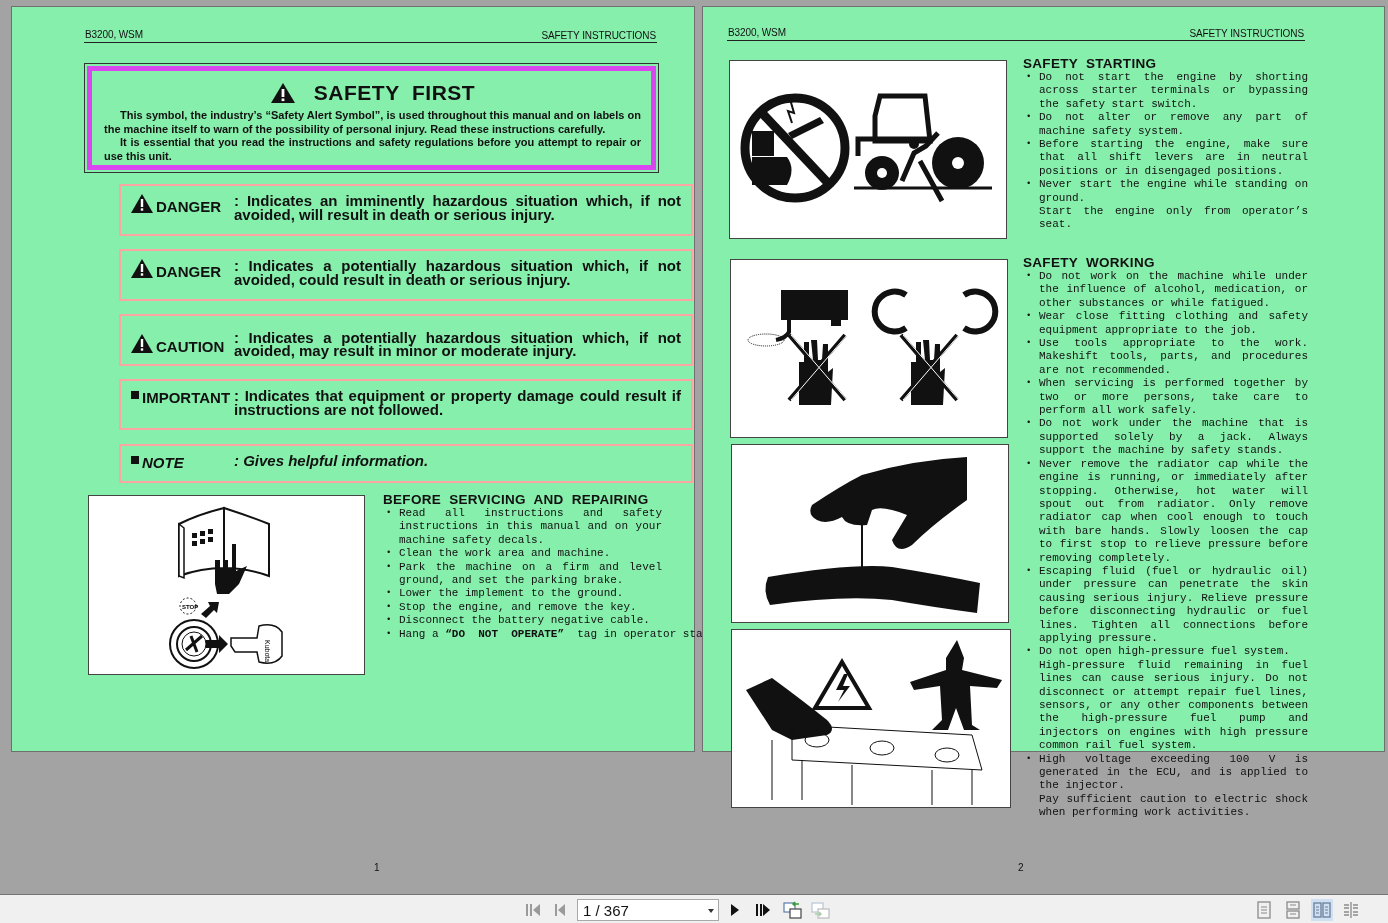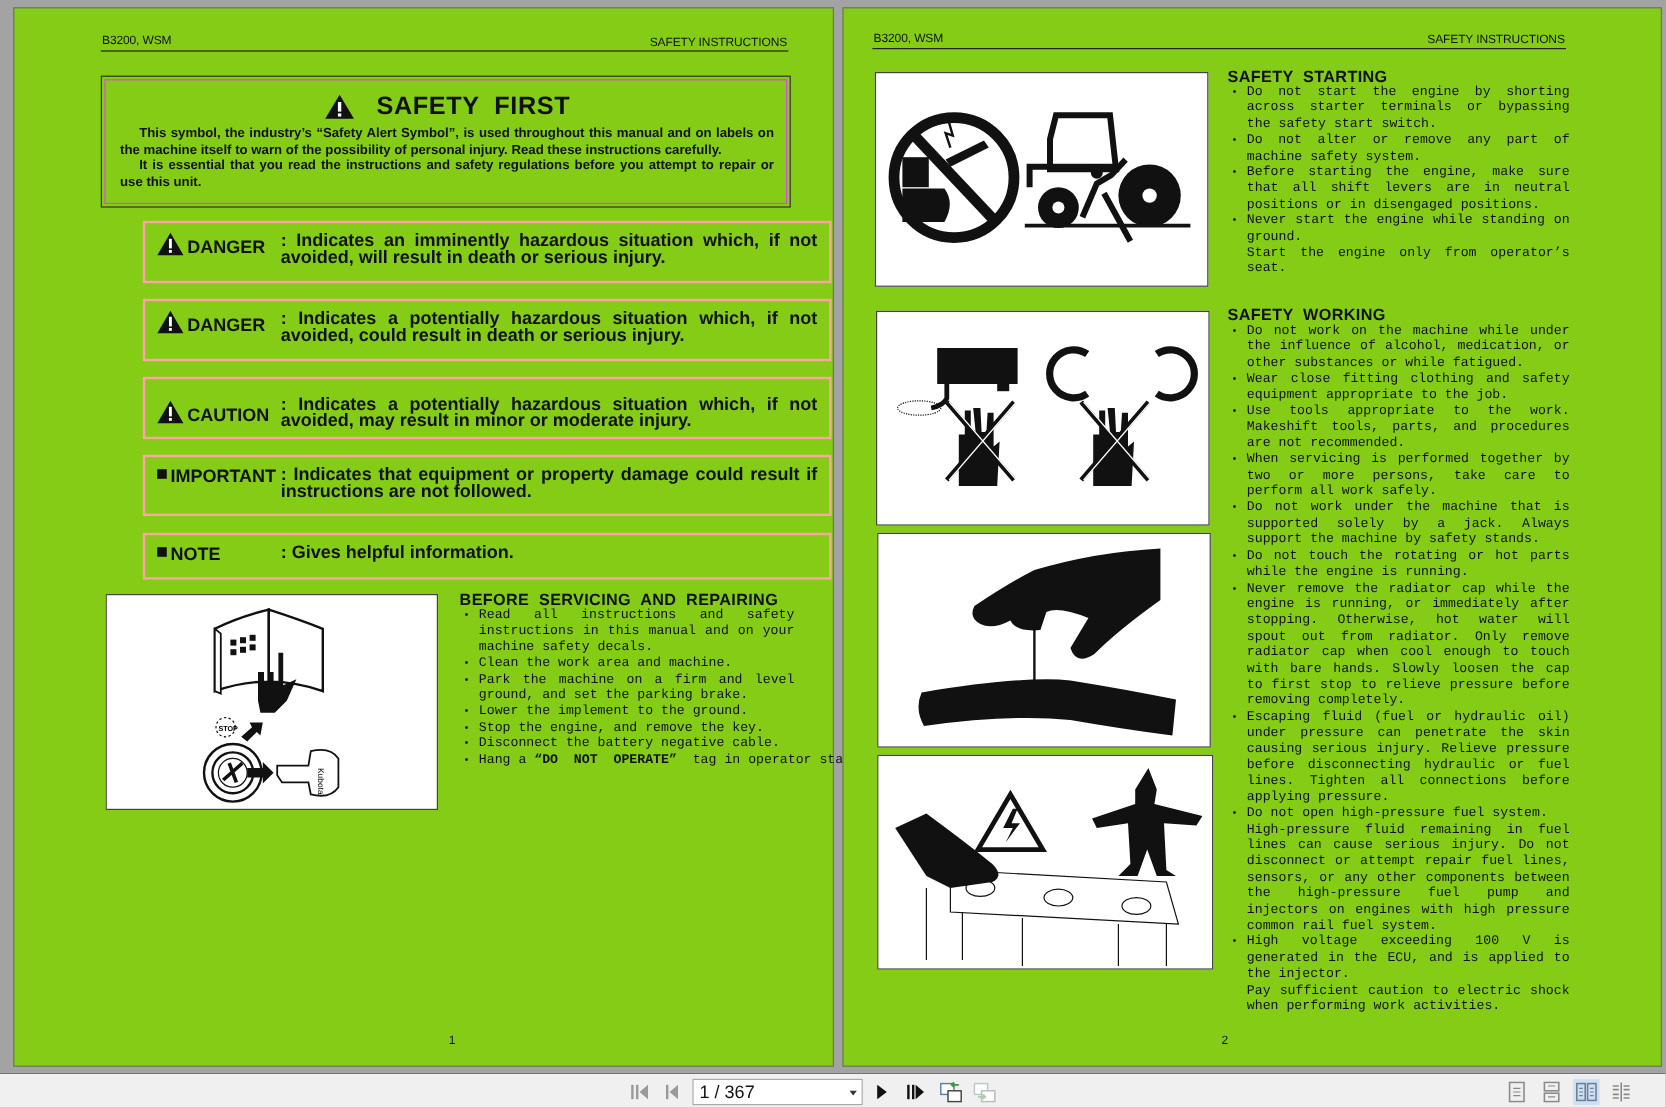--- a/index.html
+++ b/index.html
@@ -1,27 +1,27 @@
 <!DOCTYPE html>
 <html><head>
 <meta charset="utf-8">
 <style>
   * { box-sizing: border-box; margin: 0; padding: 0; }
   html, body { width: 1388px; height: 923px; overflow: hidden; background: #a3a3a3; font-family: "Liberation Sans", sans-serif; color: #111; }
   .viewer { position: absolute; left: 0; top: 0; width: 1388px; height: 894px; background: #a3a3a3; }
-  .page { position: absolute; top: 6px; height: 883px; background: #84cc16; border: 1px solid #6f6f6f; }
+  .page { position: absolute; top: 6px; height: 746px; background: #86efac; border: 1px solid #6f6f6f; }
   #page1 { left: 11px; width: 684px; }
   #page2 { left: 702px; width: 683px; }
   .hdr { position: absolute; font-size: 10px; letter-spacing: -0.1px; }
   .hdr-line { position: absolute; height: 1px; background: #222; }
   .page-num { position: absolute; font-size: 10px; }
 
   
   .sf-box { position: absolute; left: 72px; top: 56px; width: 575px; height: 110px; border: 1px solid #333; padding: 2px; }
-  .sf-inner { border: 1px solid #d946ef; height: 100%; padding: 6px 10px 0 12px; }
+  .sf-inner { border: 5px solid #d946ef; height: 100%; padding: 6px 10px 0 12px; }
   .sf-title { text-align: center; font-weight: bold; font-size: 21px; letter-spacing: 0.5px; margin: 4px 0 4px 0; display: flex; align-items: center; justify-content: center; gap: 18px; }
   .sf-text { font-weight: bold; font-size: 11px; line-height: 13.5px; text-align: justify; }
   .sf-text p { text-indent: 16px; }
 
   .sig-box { position: absolute; left: 74px; width: 574px; border: 2px solid #fca5a5; font-size: 15px; font-weight: bold; display: flex; padding: 8px 10px 0 10px; margin-left: 33px; }
   .sig-label { width: 103px; display: flex; align-items: flex-start; gap: 3px; white-space: nowrap; }
   .sig-desc { flex: 1; text-align: justify; line-height: 13.5px; padding-left: 0; }
   .sq { display: inline-block; width: 8px; height: 8px; background: #111; margin-top: 2px; }
 
   .fig { position: absolute; border: 1px solid #444; background: #fff; }
@@ -100,21 +100,21 @@
         </div>
       <div class="sig-desc">: Indicates a potentially hazardous situation which, if not avoided, may result in minor or moderate injury.</div>
     </div>
     <div class="sig-box" style="top:372px;height:51px;">
       <div class="sig-label">
           <span class="sq"></span>
           <span>IMPORTANT</span>
         </div>
       <div class="sig-desc">: Indicates that equipment or property damage could result if instructions are not followed.</div>
     </div>
-    <div class="sig-box" style="top:437px;height:39px;">
+    <div class="sig-box" style="top:437px;height:39px;font-style:italic;">
       <div class="sig-label">
           <span class="sq"></span>
           <span>NOTE</span>
         </div>
       <div class="sig-desc">: Gives helpful information.</div>
     </div>
 
     <div class="fig" style="left:76px;top:488px;width:277px;height:180px;">
       <svg width="277" height="180" viewBox="0 0 277 180">
         <g>
@@ -251,21 +251,20 @@
     </div>
 
     <div class="sec" style="left:320px;top:249px;width:285px;">
       <h3 style="white-space:pre;">SAFETY  WORKING</h3>
       <ul>
         <li>Do not work on the machine while under the influence of alcohol, medication, or other substances or while fatigued.</li>
         <li>Wear close fitting clothing and safety equipment appropriate to the job.</li>
         <li>Use tools appropriate to the work. Makeshift tools, parts, and procedures are not recommended.</li>
         <li>When servicing is performed together by two or more persons, take care to perform all work safely.</li>
         <li>Do not work under the machine that is supported solely by a jack. Always support the machine by safety stands.</li>
-        <li>Do not touch the rotating or hot parts while the engine is running.</li>
         <li>Never remove the radiator cap while the engine is running, or immediately after stopping. Otherwise, hot water will spout out from radiator. Only remove radiator cap when cool enough to touch with bare hands. Slowly loosen the cap to first stop to relieve pressure before removing completely.</li>
         <li>Escaping fluid (fuel or hydraulic oil) under pressure can penetrate the skin causing serious injury. Relieve pressure before disconnecting hydraulic or fuel lines. Tighten all connections before applying pressure.</li>
         <li><span>Do not open high-pressure fuel system.</span><span class="sub">High-pressure fluid remaining in fuel lines can cause serious injury.  Do not disconnect or attempt repair fuel lines, sensors, or any other components between the high-pressure fuel pump and injectors on engines with high pressure common rail fuel system.</span></li>
         <li><span>High voltage exceeding 100 V is generated in the ECU, and is applied to the injector.</span><span class="sub">Pay sufficient caution to electric shock when performing work activities.</span></li>
       </ul>
     </div>
 
     <div class="page-num" style="left:315px;top:855px;">2</div>
   </div>
 </div>

